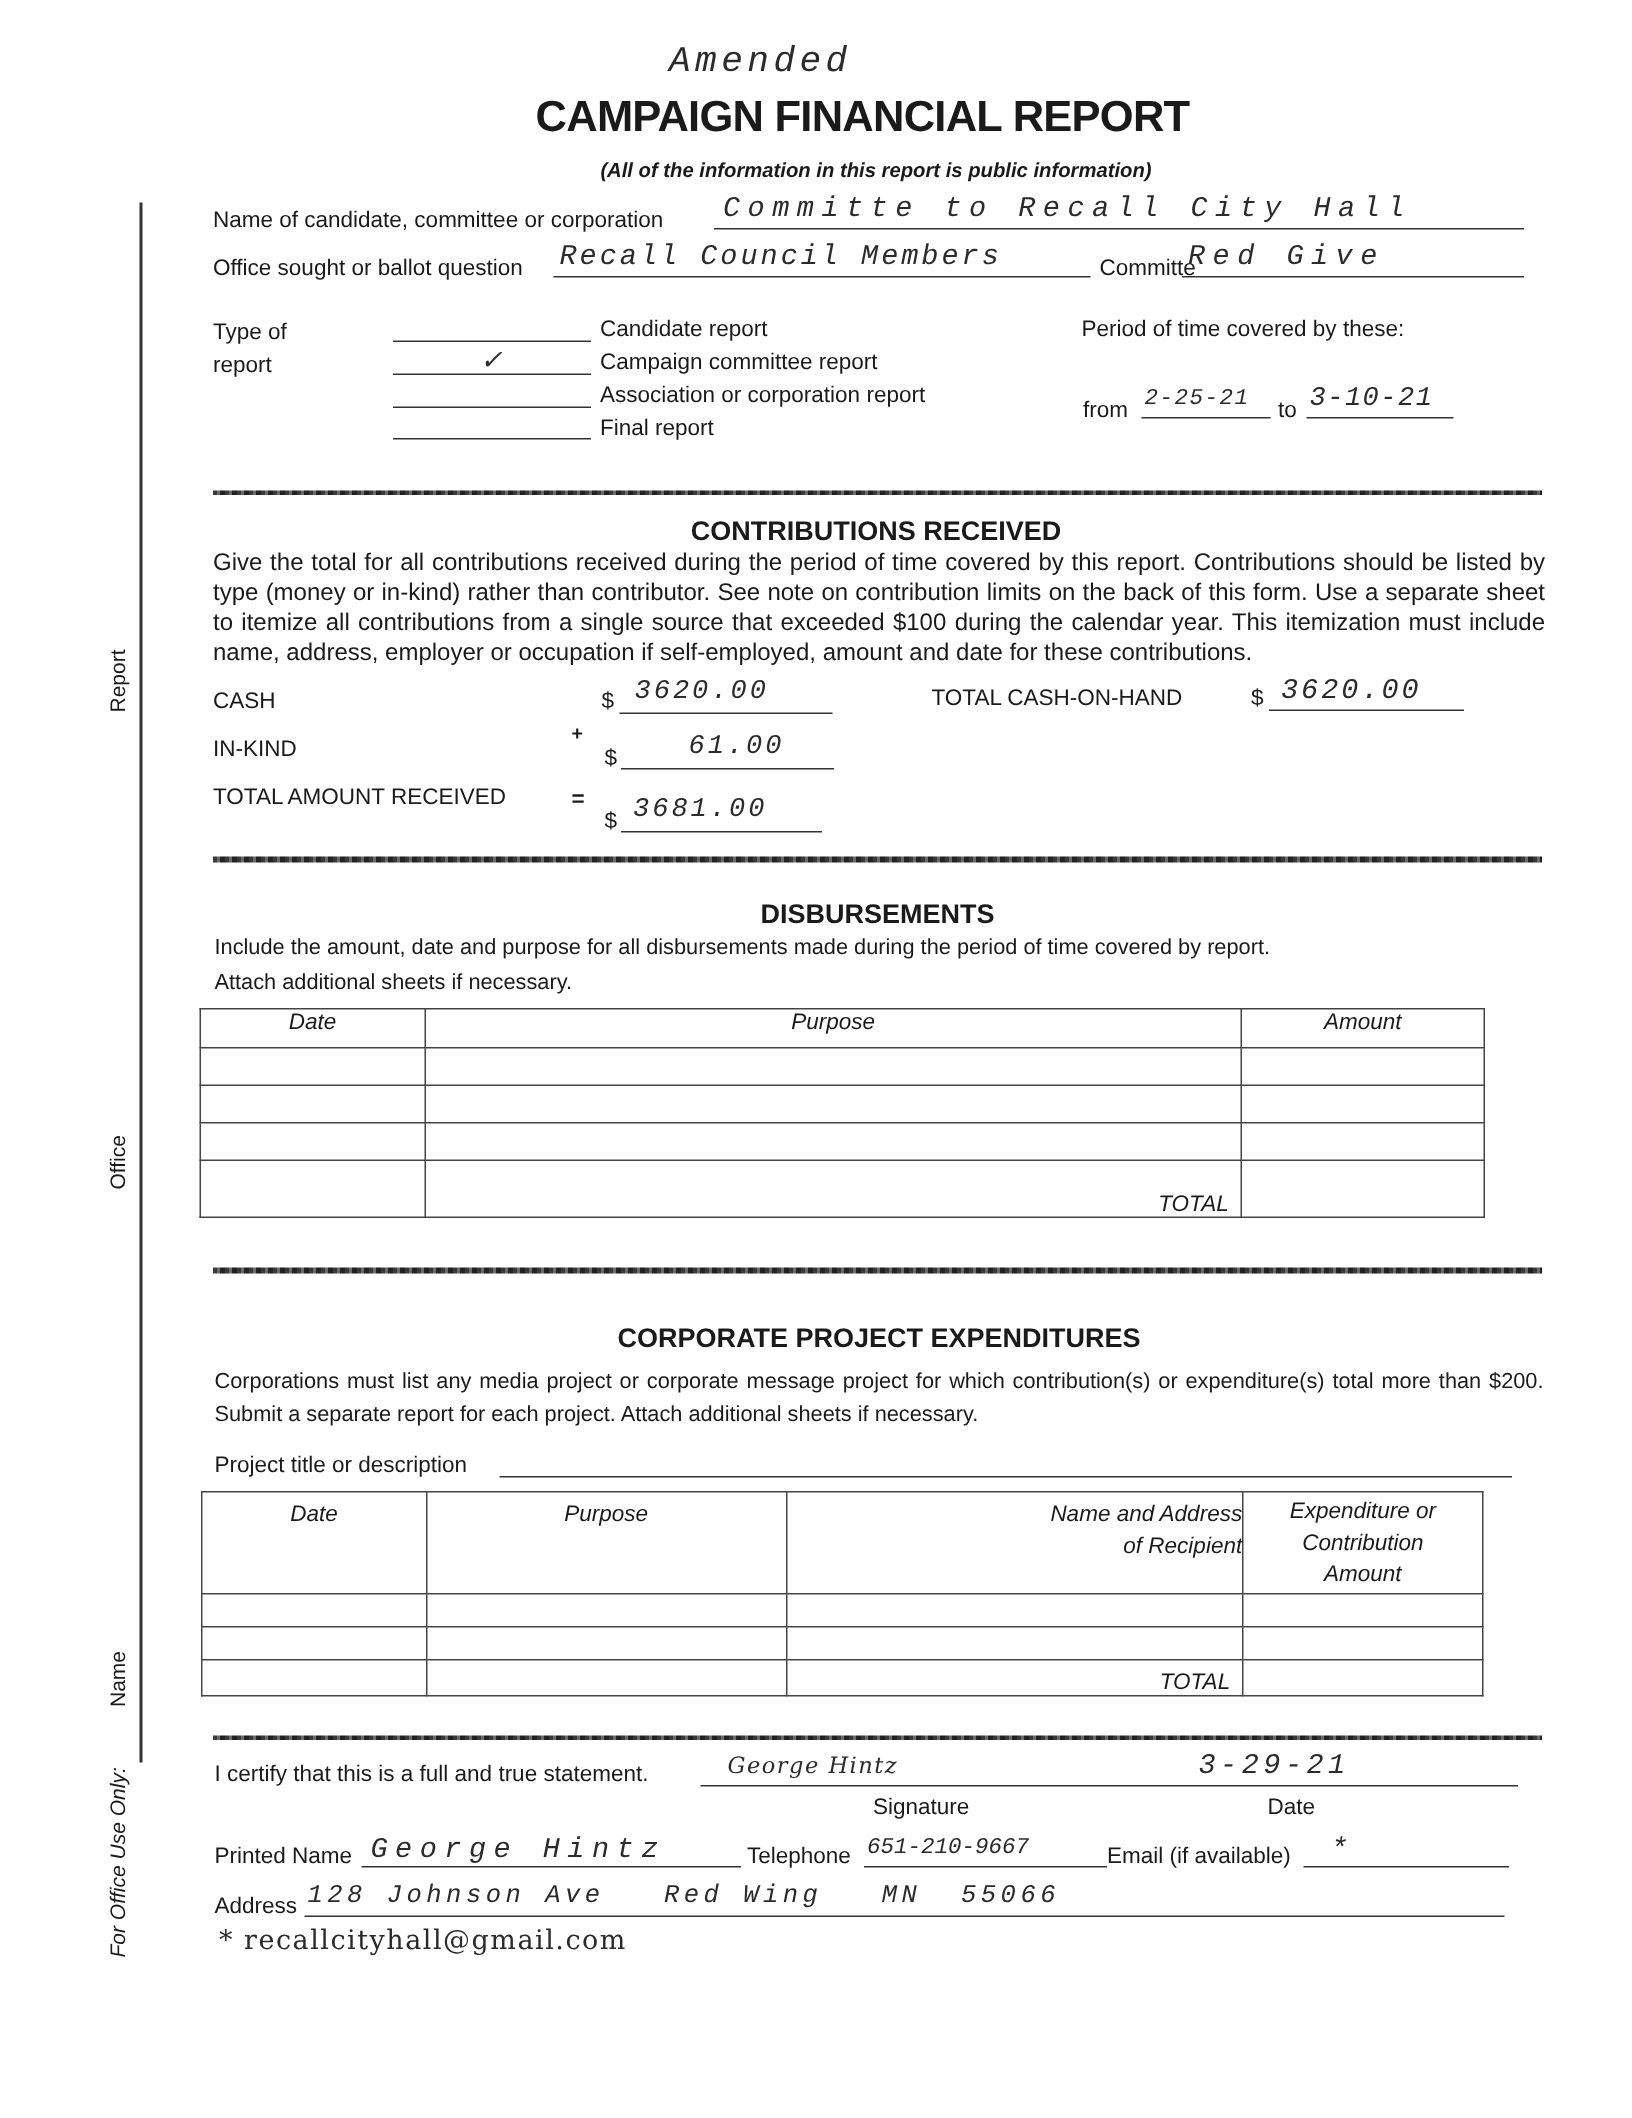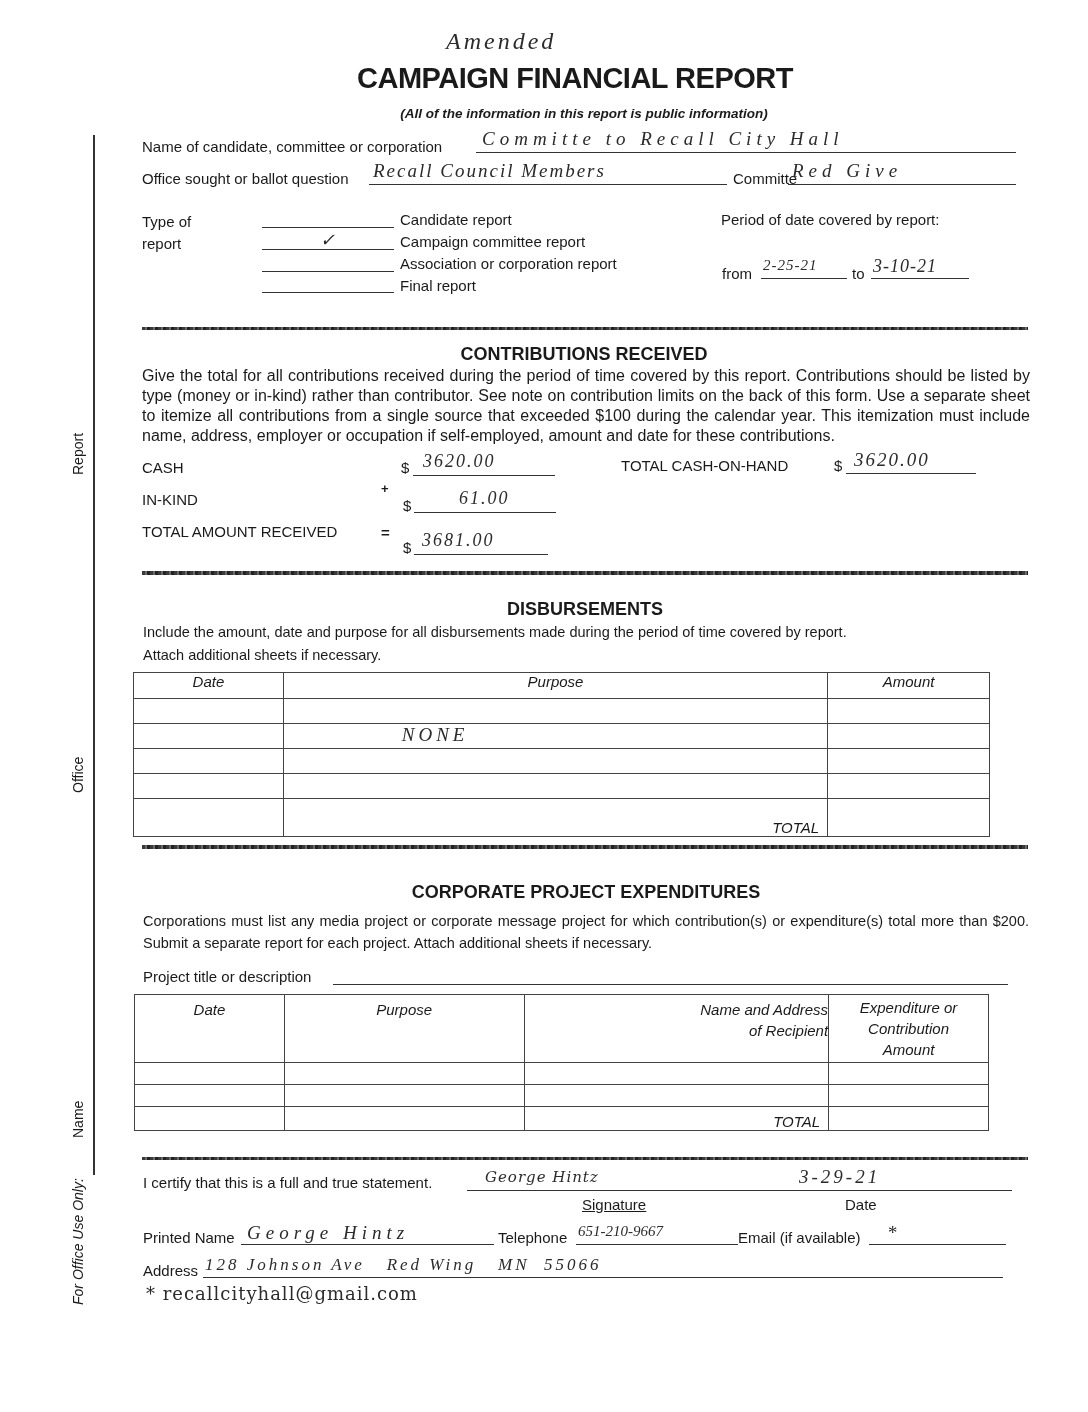--- a/index.html
+++ b/index.html
@@ -1,19 +1,19 @@
 <!DOCTYPE html>
 <html><head>
 <meta charset="utf-8">
 <style>
   html, body { margin: 0; padding: 0; background: #ffffff; }
   body { width: 1088px; height: 1412px; position: relative; overflow: hidden;
          font-family: "Liberation Sans Narrow", "Liberation Sans", sans-serif; color: #1a1a1a; }
   .abs { position: absolute; }
-  .hand { font-family: Liberation Serif, serif; font-style: italic; color: #2b2b2b; font-weight: normal; letter-spacing: 2px; }
+  .hand { font-family: Liberation Mono, monospace; font-style: italic; color: #2b2b2b; font-weight: normal; letter-spacing: 2px; }
   .label { font-size: 15px; white-space: nowrap; }
   .uline { border-bottom: 1.3px solid #333; }
   .thick-rule { height: 3px; background: repeating-linear-gradient(90deg, #3a3a3a 0 3px, #6a6a6a 3px 5px, #222 5px 8px); }
   .section-title { font-weight: bold; font-size: 18px; text-align: center; white-space: nowrap; }
   .para { font-size: 16px; line-height: 20px; }
   table.grid { border-collapse: collapse; position: absolute; }
   table.grid td, table.grid th { border: 1.2px solid #444; padding: 0; font-weight: normal; font-style: italic; font-size: 15px; vertical-align: top; }
   .total-lbl { font-weight: bold; font-style: normal; text-align: right; padding-right: 8px !important; vertical-align: bottom !important; font-size: 15px; margin-left: 33px; }
   .vtext { position: absolute; transform: rotate(-90deg); transform-origin: left top; font-size: 14px; white-space: nowrap; }
 </style>
@@ -60,21 +60,21 @@
 <div class="abs uline" style="left:262px; top:253px; width:132px; height:18px;">
   <span class="hand"></span>
 </div>
 <div class="abs label" style="left:400px; top:255px;">Association or corporation report</div>
 
 <div class="abs uline" style="left:262px; top:274px; width:132px; height:18px;">
   <span class="hand"></span>
 </div>
 <div class="abs label" style="left:400px; top:277px;">Final report</div>
 
-<div class="abs label" style="left:721px; top:211px;">Period of date covered by report:</div>
+<div class="abs label" style="left:721px; top:211px;">Period of time covered by these:</div>
 <div class="abs label" style="left:722px; top:265px;">from</div>
 <div class="abs uline" style="left:761px; top:256px; width:86px; height:22px;">
   <span class="hand" style="font-size:15px; position:relative; left:2px; letter-spacing:1px;">2-25-21</span>
 </div>
 <div class="abs label" style="left:852px; top:265px;">to</div>
 <div class="abs uline" style="left:871px; top:256px; width:98px; height:22px;">
   <span class="hand" style="font-size:18px; position:relative; left:2px; letter-spacing:1px;">3-10-21</span>
 </div>
 
 <div class="abs thick-rule" style="left:142px; top:327px; width:886px;"></div>
@@ -122,25 +122,20 @@
     </colgroup>
   <tbody>
       <tr style="height:26px;">
     <th style="text-align:center;">Date</th>
     <th style="text-align:center;">Purpose</th>
     <th style="text-align:center;">Amount</th>
   </tr>
   <tr style="height:25px;">
     <td></td>
     <td></td>
-    <td></td>
-  </tr>
-  <tr style="height:25px;">
-    <td></td>
-    <td><span class="hand" style="font-size:19px; padding-left:118px; letter-spacing:4px;">NONE</span></td>
     <td></td>
   </tr>
   <tr style="height:25px;">
     <td></td>
     <td></td>
     <td></td>
   </tr>
   <tr style="height:25px;">
     <td></td>
     <td></td>
@@ -206,21 +201,21 @@
 </tbody>
   </table>
 
 <div class="abs thick-rule" style="left:142px; top:1157px; width:886px;"></div>
 
 <div class="abs label" style="left:143px; top:1174px;">I certify that this is a full and true statement.</div>
 <div class="abs uline" style="left:467px; top:1168px; width:545px; height:22px;">
   <span class="hand" style="font-size:15px; position:relative; left:18px; letter-spacing:1px; font-family:'DejaVu Serif', serif;">George Hintz</span>
   <span class="hand" style="font-size:19px; position:absolute; left:332px; top:-2px; letter-spacing:3px;">3-29-21</span>
 </div>
-<div class="abs label" style="left:582px; top:1196px;text-decoration:underline;">Signature</div>
+<div class="abs label" style="left:582px; top:1196px;">Signature</div>
 <div class="abs label" style="left:845px; top:1196px;">Date</div>
 
 <div class="abs label" style="left:143px; top:1229px;">Printed Name</div>
 <div class="abs uline" style="left:241px; top:1222px; width:253px; height:22px;">
   <span class="hand" style="font-size:19px; position:relative; left:6px; letter-spacing:5px;">George Hintz</span>
 </div>
 <div class="abs label" style="left:498px; top:1229px;">Telephone</div>
 <div class="abs uline" style="left:576px; top:1222px; width:162px; height:22px;">
   <span class="hand" style="font-size:15px; position:relative; left:2px; letter-spacing:0px;">651-210-9667</span>
 </div>

